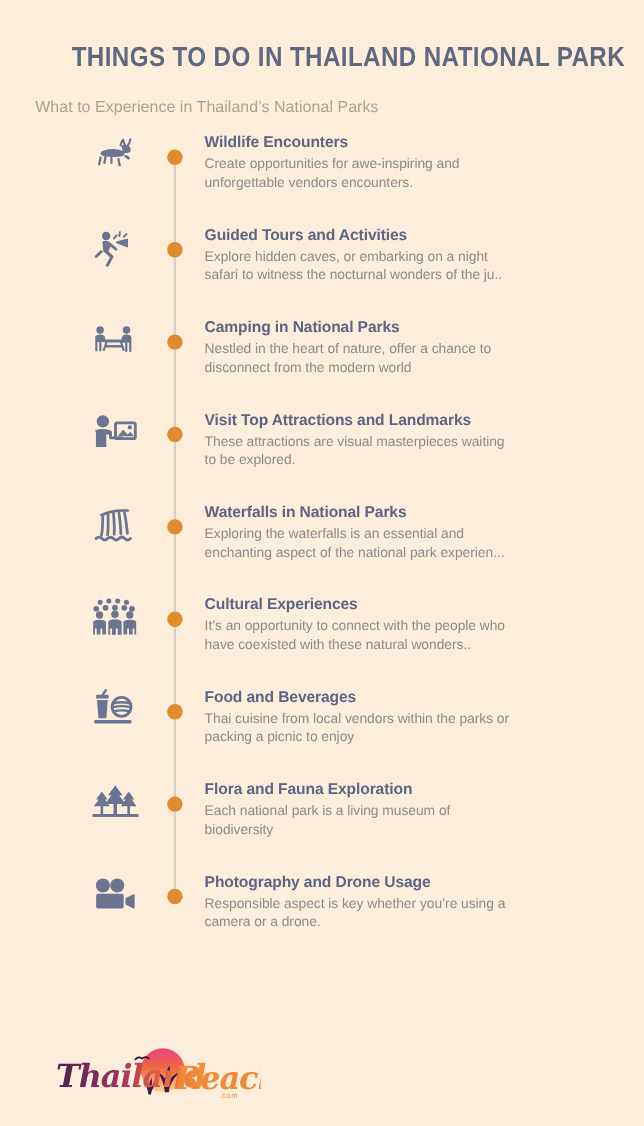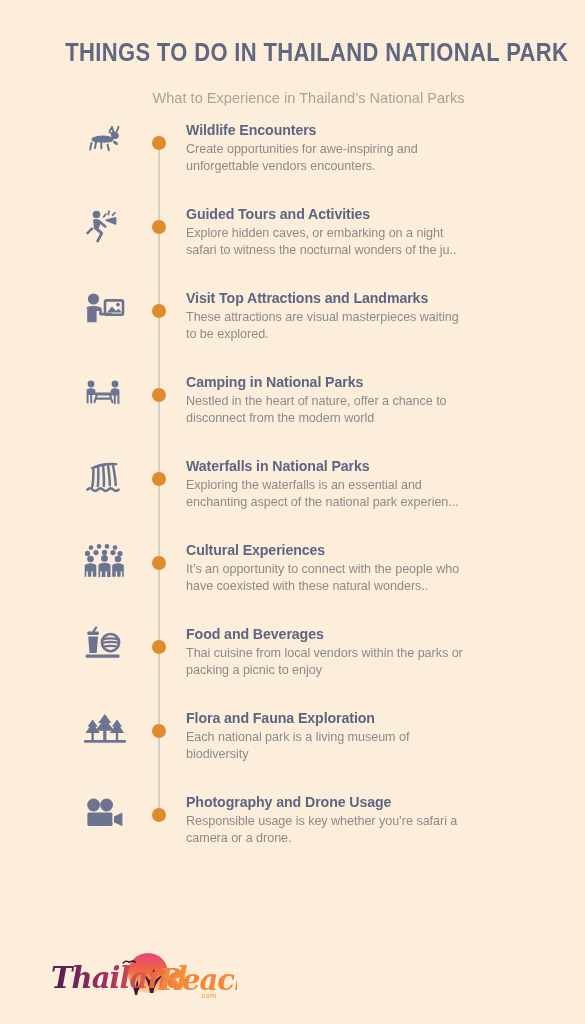--- a/index.html
+++ b/index.html
@@ -4,21 +4,21 @@
 <style>
   * { margin:0; padding:0; box-sizing:border-box; }
   html, body { background:#fceeda; }
   body {
     width:585px; height:1024px;
     font-family:"Liberation Sans", sans-serif;
     position:relative; overflow:hidden;
   }
 
   
-  .header { text-align:center; padding-top:38px;padding-left:32px; }
+  .header { text-align:left; padding-top:38px;padding-left:32px; }
   .title {
     font-family:"Liberation Sans Narrow","Liberation Sans", sans-serif;
     font-weight:bold;
     font-size:25px;
     letter-spacing:0.4px;
     color:#5f6880;
     text-transform:uppercase;
     transform:scaleX(0.88);
     white-space:nowrap;
   }
@@ -134,38 +134,20 @@
                  l3.6 -6.8 l-5.4 -4.6 q-1 -0.9 -0.8 -2.2 z"></path>
         <path d="M10.8 22.6 l-5.4 5.4 q-0.9 0.9 -1.8 0 q-0.9 -0.9 0 -1.8 l5 -5 z"></path>
         <path d="M22.8 13.6 l9.6 -2.6 q1 -0.3 1 0.8 l0 6.2 q0 1.1 -1 0.7 l-9.6 -3.6 q-0.9 -0.3 0 -1.5 z"></path>
         <path d="M20.6 10.8 l2.4 -2.8 M25.4 8.6 l0.6 -3.4 M29.6 9.2 l2.4 -2.4" stroke="#6b7490" stroke-width="1.8" stroke-linecap="round" fill="none"></path>
       </svg>
     </div>
     <div class="dot"></div>
     <div class="text-cell">
       <div class="item-title">Guided Tours and Activities</div>
       <div class="item-desc">Explore hidden caves, or embarking on a night safari to witness the nocturnal wonders of the ju..</div>
-    </div>
-  </div>
-
-  <div class="row">
-    <div class="icon-cell">
-      <svg width="48" height="40" viewBox="0 0 48 40" fill="#6b7490">
-        <circle cx="12.5" cy="8" r="5.6"></circle>
-        <path d="M5 16.4 q7.4 -2.6 14.6 0 q1.2 0.5 1.2 1.8 l0 3.6 l9 0 q1.2 0 1.2 1.3 q0 1.3 -1.2 1.3
-                 l-10.4 0 q-1.2 0 -1.2 -1.3 l0 -3.2 l-2.6 0 l0 11.4 l-9.4 0 l0 -13.3 q0 -1.1 -1.2 -1.6 z"></path>
-        <rect x="24" y="9.4" width="18" height="14.4" rx="1.6" fill="none" stroke="#6b7490" stroke-width="2.6"></rect>
-        <circle cx="37" cy="13.6" r="1.9"></circle>
-        <path d="M26 21.6 l5 -6 l4 4.4 l2.6 -2.6 l3.2 4.2 z"></path>
-      </svg>
-    </div>
-    <div class="dot"></div>
-    <div class="text-cell">
-      <div class="item-title">Visit Top Attractions and Landmarks</div>
-      <div class="item-desc">These attractions are visual masterpieces waiting to be explored.</div>
     </div>
   </div>
 
   <div class="row">
     <div class="icon-cell">
       <svg width="46" height="38" viewBox="0 0 46 38" fill="#6b7490">
         <circle cx="9" cy="8" r="3.4"></circle>
         <path d="M5.6 13 q3.4 -1.6 6.8 0 q1 0.5 1 1.6 l0 4.4 l-3.2 0 l0 7.6 q0 1 -1 1 q-1 0 -1 -1 l0 -7.6
                  l-1.6 0 l0 7.6 q0 1 -1 1 q-1 0 -1 -1 l0 -12.6 q0 -0.6 1 -1 z"></path>
         <circle cx="33" cy="8" r="3.4"></circle>
@@ -173,20 +155,38 @@
                  l0 7.6 q0 1 -1 1 q-1 0 -1 -1 l0 -7.6 l-3.2 0 l0 -4.4 q0 -1.1 1 -1.6 z"></path>
         <rect x="12.6" y="16.6" width="17.4" height="2.8" rx="1"></rect>
         <path d="M14.6 19.6 l-2.2 6.6 M28.2 19.6 l2.2 6.6" stroke="#6b7490" stroke-width="2" stroke-linecap="round" fill="none"></path>
         <rect x="13.6" y="21.6" width="15.4" height="2.2" rx="0.9"></rect>
       </svg>
     </div>
     <div class="dot"></div>
     <div class="text-cell">
       <div class="item-title">Camping in National Parks</div>
       <div class="item-desc">Nestled in the heart of nature, offer a chance to disconnect from the modern world</div>
+    </div>
+  </div>
+
+  <div class="row">
+    <div class="icon-cell">
+      <svg width="48" height="40" viewBox="0 0 48 40" fill="#6b7490">
+        <circle cx="12.5" cy="8" r="5.6"></circle>
+        <path d="M5 16.4 q7.4 -2.6 14.6 0 q1.2 0.5 1.2 1.8 l0 3.6 l9 0 q1.2 0 1.2 1.3 q0 1.3 -1.2 1.3
+                 l-10.4 0 q-1.2 0 -1.2 -1.3 l0 -3.2 l-2.6 0 l0 11.4 l-9.4 0 l0 -13.3 q0 -1.1 -1.2 -1.6 z"></path>
+        <rect x="24" y="9.4" width="18" height="14.4" rx="1.6" fill="none" stroke="#6b7490" stroke-width="2.6"></rect>
+        <circle cx="37" cy="13.6" r="1.9"></circle>
+        <path d="M26 21.6 l5 -6 l4 4.4 l2.6 -2.6 l3.2 4.2 z"></path>
+      </svg>
+    </div>
+    <div class="dot"></div>
+    <div class="text-cell">
+      <div class="item-title">Visit Top Attractions and Landmarks</div>
+      <div class="item-desc">These attractions are visual masterpieces waiting to be explored.</div>
     </div>
   </div>
 
   <div class="row">
     <div class="icon-cell">
       <svg width="46" height="42" viewBox="0 0 46 42" fill="#6b7490">
         <path d="M8 10 q10 -6 26 -5 q1.4 0.1 1.4 1.2 q0 1.1 -1.4 1.1 q-13 -0.6 -22.6 3.8 q-1.4 0.6 -2 -0.2
                  q-0.6 -0.8 -1.4 -0.9 z"></path>
         <path d="M11.4 11.4 q0 12 -1.2 17.4 M16.2 9.8 q0.4 12.6 -0.4 18.4 M21.2 8.8 q1 12.6 0.6 19
                  M26.2 8.3 q1.6 12.6 1.6 19 M31.2 8.1 q2.2 12.4 2.6 18.8" stroke="#6b7490" stroke-width="2.5" stroke-linecap="round" fill="none"></path>
@@ -273,21 +273,21 @@
       <svg width="48" height="40" viewBox="0 0 48 40" fill="#6b7490">
         <circle cx="12.6" cy="10" r="6.4"></circle>
         <circle cx="25.6" cy="10" r="6.4"></circle>
         <rect x="6.4" y="17.6" width="25" height="13.4" rx="1.6"></rect>
         <path d="M33 21.6 l7.4 -3.6 q1 -0.5 1 0.7 l0 11.4 q0 1.2 -1 0.7 l-7.4 -3.6 z"></path>
       </svg>
     </div>
     <div class="dot"></div>
     <div class="text-cell">
       <div class="item-title">Photography and Drone Usage</div>
-      <div class="item-desc">Responsible usage is key whether you’re safari a camera or a drone.</div>
+      <div class="item-desc">Responsible aspect is key whether you’re using a camera or a drone.</div>
     </div>
   </div>
 </div>
 
 <div class="logo">
   <svg width="190" height="62" viewBox="0 0 190 62">
     <defs>
       <linearGradient id="sunset" x1="0" y1="0" x2="0" y2="1">
         <stop offset="0%" stop-color="#e8447f"></stop>
         <stop offset="45%" stop-color="#f0683f"></stop>

